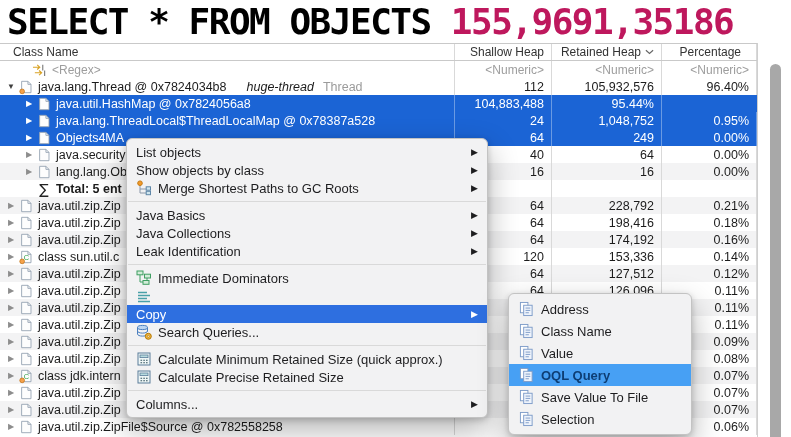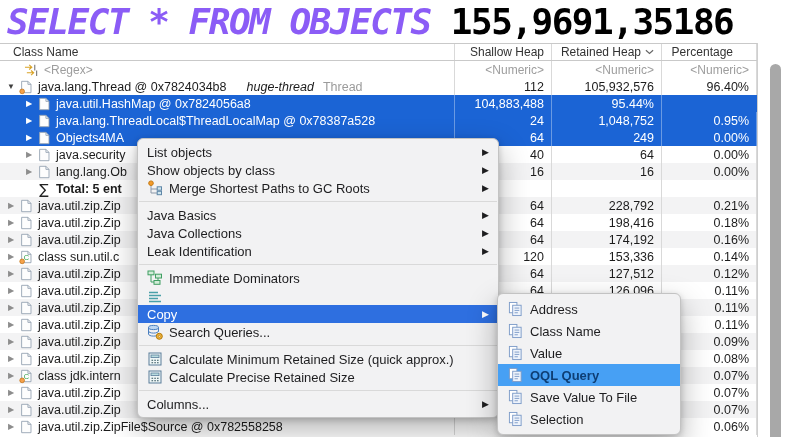--- a/index.html
+++ b/index.html
@@ -8,35 +8,35 @@
     position:relative; width:791px; height:437px; background:#fff;
     font-family:"Liberation Sans", sans-serif; overflow:hidden;
     -webkit-font-smoothing:antialiased;
   }
   
   .title-bar {
     height:43px; display:flex; align-items:center; padding-left:7px;
     font-family:"DejaVu Sans Mono", monospace; font-weight:bold;
     font-size:36px; letter-spacing:-1.5px; white-space:pre;
   }
-  .title-query  { color:#8b5cf6;font-style:italic; }
-  .title-result { color:#000000; }
+  .title-query  { color:#000000; }
+  .title-result { color:#be185d; }
 
   
   .table { position:absolute; left:0; top:43px; width:757px; border-top:1px solid #c9c9c9; }
   .grid-row { display:grid; grid-template-columns:455px 97px 110px 95px; }
   .thead { height:17px; border-bottom:1px solid #c9c9c9; }
   .thead .cell { font-size:12px; color:#333; display:flex; align-items:center; }
   .cell { border-right:1px solid #d9d9d9; overflow:hidden; white-space:nowrap; }
   .cell.name  { padding-left:13px; }
   .cell.num   { justify-content:flex-end; text-align:right; padding-right:7px; display:flex; align-items:center; }
   .sort-chevron { margin-left:4px; display:inline-flex; }
   .filter-row { height:17px; }
   .filter-row .cell { font-size:12px; color:#9d9d9d; display:flex; align-items:center; }
-  .filter-row .cell.name { padding-left:24px; }
+  .filter-row .cell.name { padding-left:32px; }
   .filter-icon { display:inline-flex; margin-right:5px; }
 
   .row { height:17px; font-size:12.5px; color:#1c1c1c; }
   .row.alt { background:#f3f3f4; }
   .row.selected { background:#1b64d5; color:#fff; }
   .row.selected .cell { border-right-color:rgba(255,255,255,0.35); }
   .row .cell { display:flex; align-items:center; }
   .row .cell.name { padding-left:4px; }
   .row.bold .lbl-main { font-weight:bold; }
   .twisty { width:14px; flex:0 0 14px; font-size:8px; color:#8d8d8d; text-align:center; }
@@ -50,22 +50,22 @@
   
   .scroll-rail { position:absolute; right:0; top:43px; width:34px; height:394px; background:#fff; border-left:1px solid #cfcfcf; }
   .scroll-thumb { position:absolute; left:12px; top:21px; width:11px; height:380px; border-radius:6px; background:#a8a8a8; }
 
   
   .menu {
     position:absolute; background:#f2f2f3; border:1px solid #c3c3c3; border-radius:6px;
     box-shadow:0 12px 30px rgba(0,0,0,0.3), 0 2px 6px rgba(0,0,0,0.18);
     padding:4px 0; font-size:13px; color:#1d1d1f;
   }
-  #context-menu { left:137px; top:138px; width:362px; }
-  #copy-submenu { left:497px; top:293px; width:184px;text-align:right; }
+  #context-menu { left:126px; top:138px; width:362px; }
+  #copy-submenu { left:508px; top:293px; width:184px;text-align:right; }
   .menu-item { height:18px; display:flex; align-items:center; padding:0 9px; }
   #copy-submenu .menu-item { height:22px; padding:0 10px; }
   .menu-item .mi-icon { width:17px; flex:0 0 17px; display:inline-flex; align-items:center; margin-right:5px; }
   .menu-item .mi-label { white-space:nowrap; overflow:hidden; }
   .menu-item .mi-arrow { margin-left:auto; font-size:9px; color:#1d1d1f; }
   .menu-item.hl { background:#2e6fe0; color:#fff; }
   .menu-item.hl .mi-arrow { color:#fff; }
   .menu-item.hl2 { background:#47a0f4; color:#0e3e74; font-weight:bold; }
   .menu-sep { height:1px; background:#d9d9d9; margin:4px 1px; }
 </style>
@@ -87,21 +87,21 @@
           <span>Shallow Heap</span>
         </div>
       <div class="cell num">
         <span>Retained Heap</span>
         <span class="sort-chevron">
             <svg width="9" height="6" viewBox="0 0 10 6">
               <path d="M1 1l4 3.5L9 1" stroke="#666" stroke-width="1.3" fill="none"></path>
             </svg>
           </span>
       </div>
-      <div class="cell num" style="padding-right:23px">
+      <div class="cell num" style="padding-right:15px">
           <span>Percentage</span>
         </div>
     </div>
 
     <div class="grid-row filter-row">
       <div class="cell name">
         <span class="filter-icon">
             <svg width="15" height="14" viewBox="0 0 16 15">
               <path d="M1 4.5h7M5.5 2l2.8 2.5L5.5 7" stroke="#d9a326" stroke-width="1.2" fill="none"></path>
               <path d="M3 10.5h7M7.5 8l2.8 2.5-2.8 2.5" stroke="#d9a326" stroke-width="1.2" fill="none"></path>

